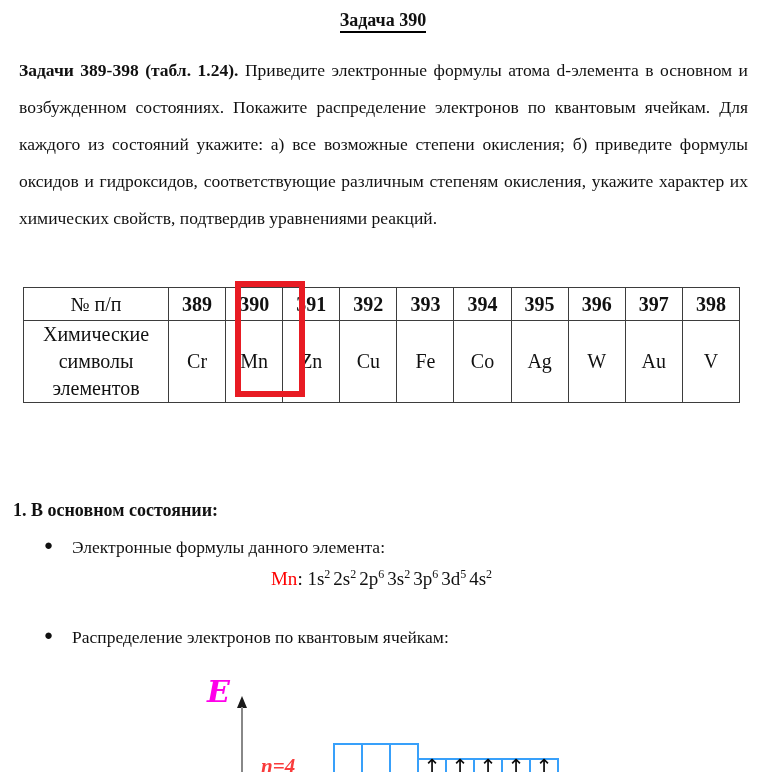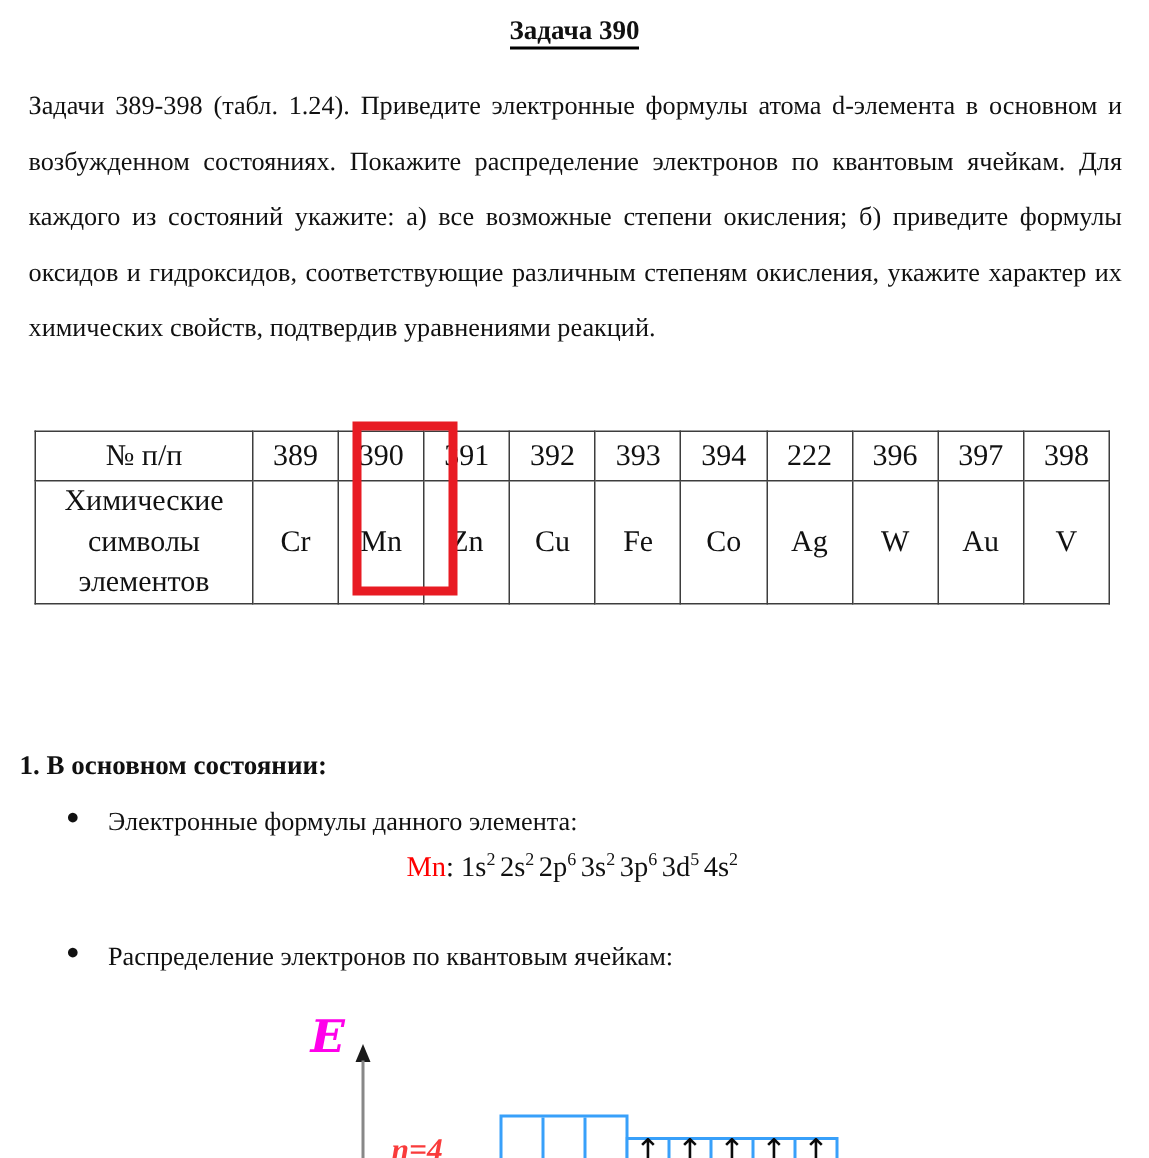--- a/index.html
+++ b/index.html
@@ -9,33 +9,33 @@
   }
   .abs{position:absolute;}
   
   .doc-title{top:10px;left:0;width:766px;text-align:center;font-size:18px;font-weight:bold;}
   .doc-title span,.sol-head span{border-bottom:2px solid #000;padding-bottom:1px;}
   .sol-head{top:424px;left:0;width:766px;text-align:center;font-size:18px;font-weight:bold;}
   
   .intro{
     top:52px;left:19px;width:729px;font-size:17.5px;line-height:37px;text-align:justify;
   }
-  .intro b{font-weight:normal;}
+  .intro b{font-weight:bold;}
   
   table.assign{
     position:absolute;left:23px;top:287px;width:717px;border-collapse:collapse;table-layout:fixed;
   }
   table.assign td{
     border:1.5px solid #3d3d3d;text-align:center;vertical-align:middle;padding:0 2px;
   }
   table.assign col.c0{width:145px;}
   table.assign tr.r0 td{height:32px;font-size:20px;}
   table.assign tr.r1 td{height:71px;font-size:20px;}
   table.assign td.cap{font-size:16px;line-height:1.35;}
-  table.assign td.num{font-weight:normal;}
+  table.assign td.num{font-weight:bold;}
   .red-rect{
     left:235px;top:281px;width:70px;height:116px;box-sizing:border-box;
     border:6px solid var(--rect-red,#e81b23);z-index:5;
   }
   
   .chem-line{top:465px;left:19px;font-size:17.5px;}
   .red{color:var(--red,#fe0000);}
   .state-head{top:500px;left:13px;font-size:18px;font-weight:bold;}
   .bullet{left:44px;display:flex;font-size:17.5px;}
   .bullet .dot{width:28px;font-size:15px;}
@@ -91,21 +91,21 @@
       </colgroup>
     <tbody>
         <tr class="r0">
           <td class="cap">№ п/п</td>
           <td class="num">389</td>
           <td class="num">390</td>
           <td class="num">391</td>
           <td class="num">392</td>
           <td class="num">393</td>
           <td class="num">394</td>
-          <td class="num">222</td>
+          <td class="num">395</td>
           <td class="num">396</td>
           <td class="num">397</td>
           <td class="num">398</td>
         </tr>
         <tr class="r1">
           <td class="cap">Химические символы элементов</td>
           <td class="sym">Cr</td>
           <td class="sym">Mn</td>
           <td class="sym">Zn</td>
           <td class="sym">Cu</td>

